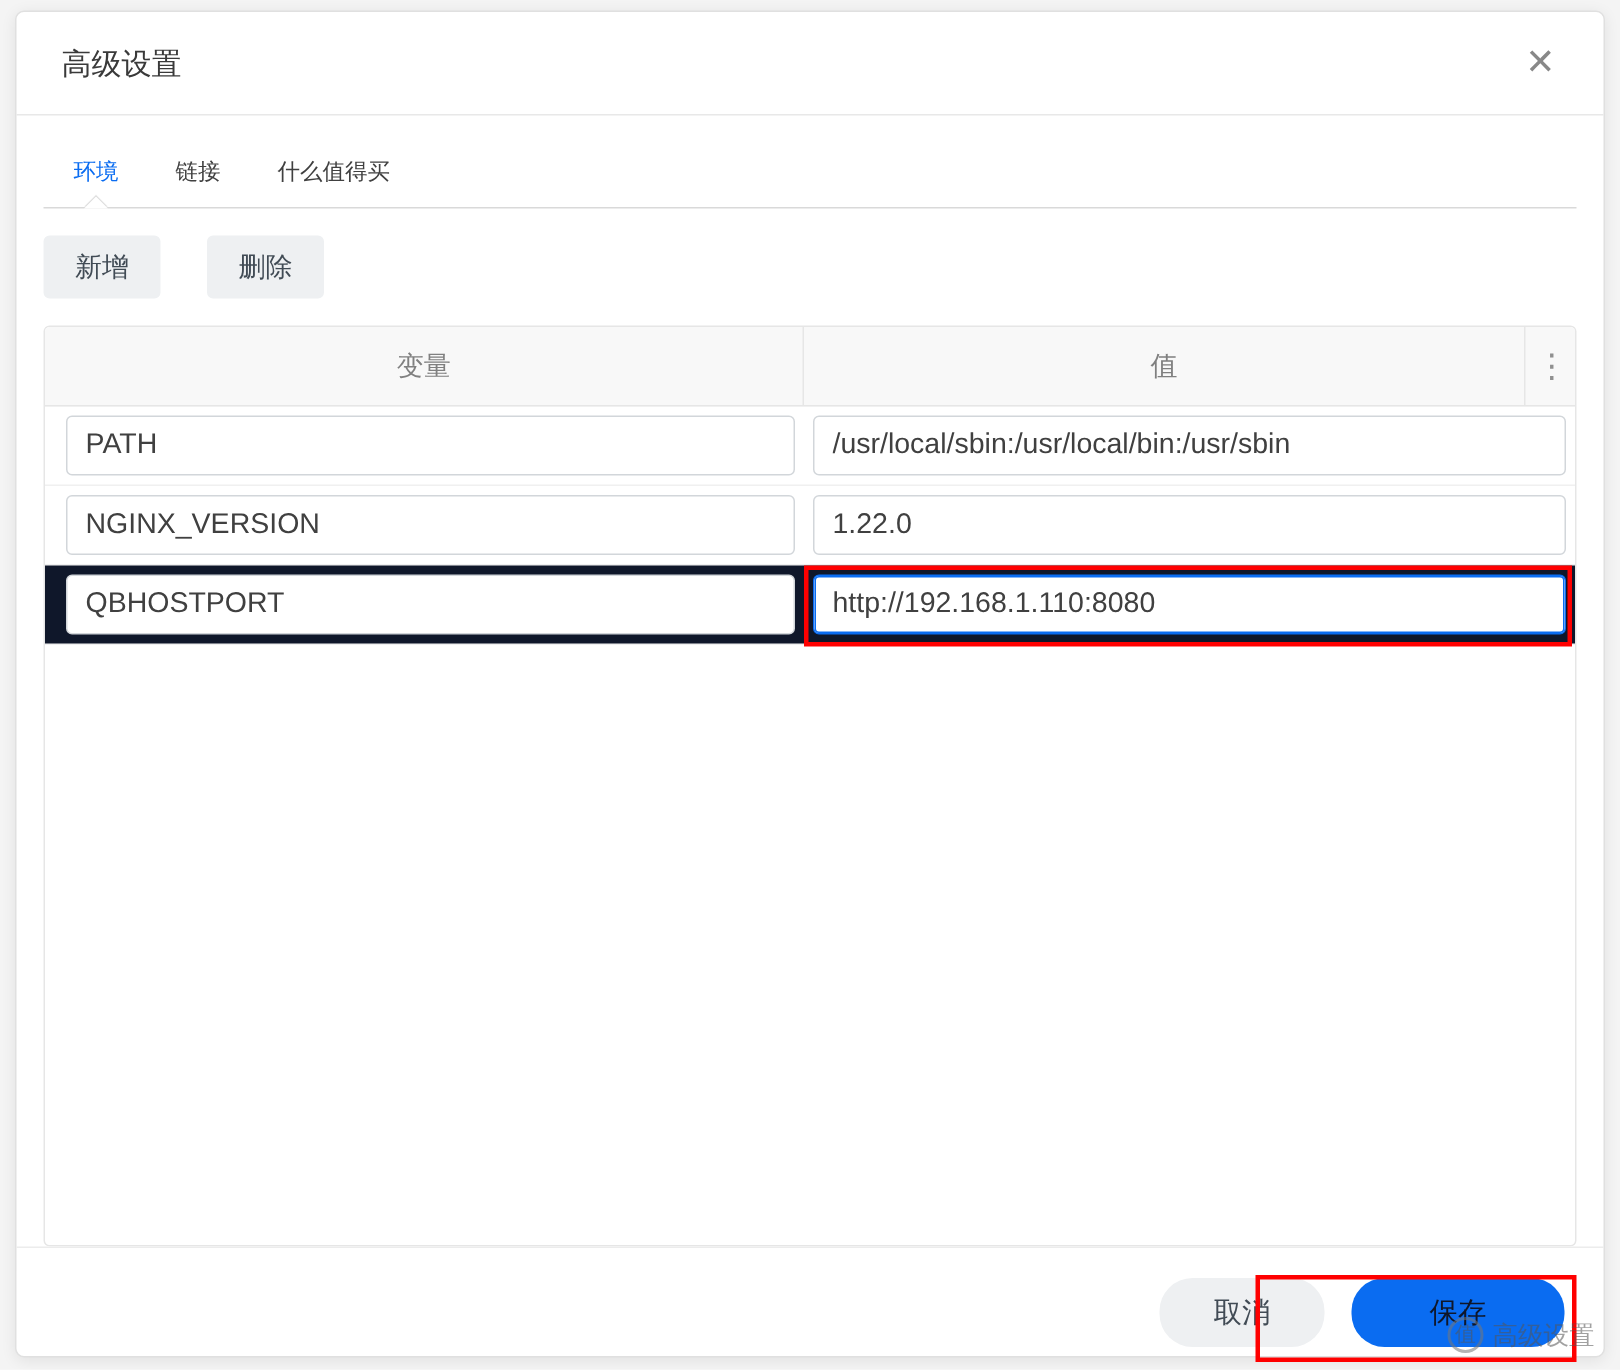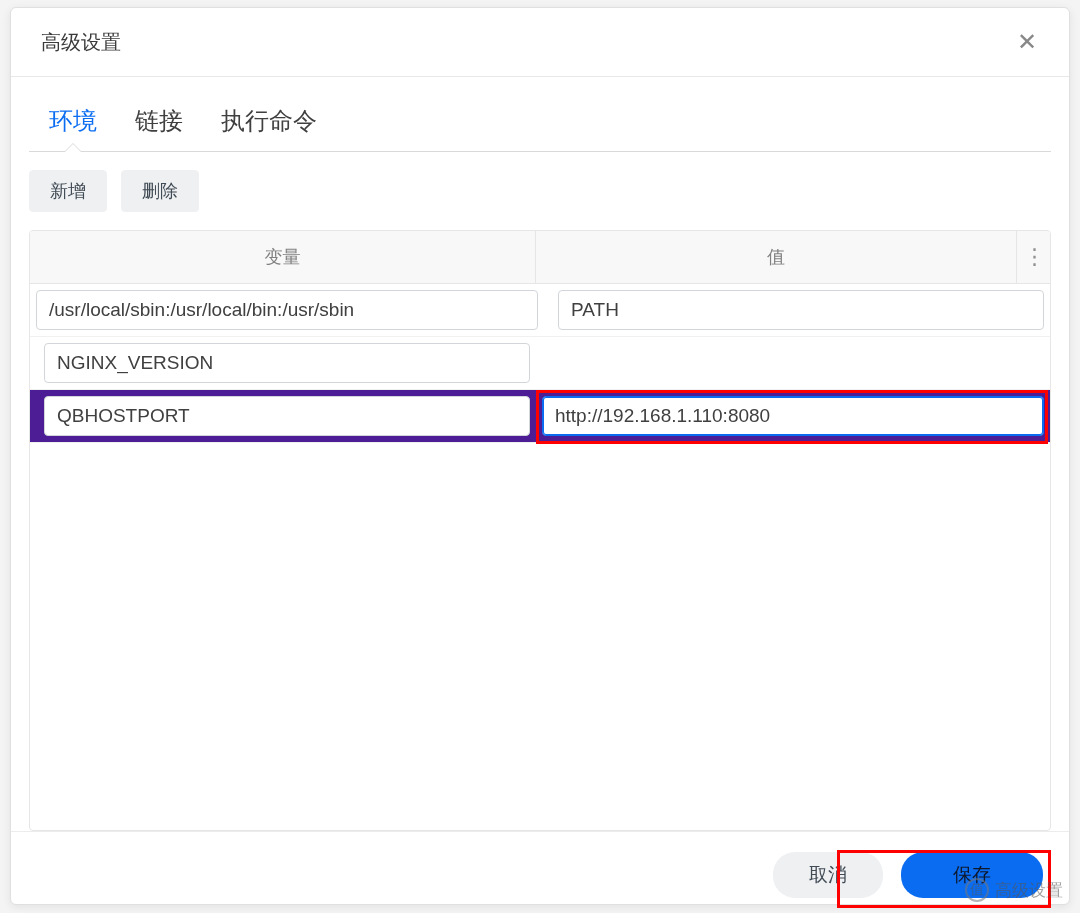--- a/index.html
+++ b/index.html
@@ -3,33 +3,33 @@
 <meta charset="utf-8">
 <style>
   * { box-sizing: border-box; margin: 0; padding: 0; }
   html, body { width: 1080px; height: 913px; font-family: "Microsoft YaHei", "PingFang SC", Arial, sans-serif; background: #f4f4f4; color: #404040; }
   .dialog { width: 1060px; height: 898px; margin: 7px auto; background: #fff; border: 1px solid #e0e0e0; border-radius: 6px; box-shadow: 0 2px 10px rgba(0,0,0,0.08); display: flex; flex-direction: column; position: relative; }
   .dialog-header { display: flex; align-items: center; justify-content: space-between; padding: 18px 24px 18px 30px; border-bottom: 1px solid #e8e8e8; }
   .dialog-title { font-size: 20px; color: #3a3a3a; }
   .close-icon { font-size: 24px; color: #888; cursor: pointer; line-height: 1; padding: 4px 8px; }
   .dialog-body { flex: 1; padding: 0 18px; display: flex; flex-direction: column; overflow: hidden; }
   .tabs { display: flex; gap: 30px; padding: 28px 16px 0 16px; border-bottom: 1px solid #d9d9d9; }
-  .tab { font-size: 24px; color: #404040; padding: 0 4px 14px 4px; cursor: pointer; position: relative; }
+  .tab { font-size: 15px; color: #404040; padding: 0 4px 14px 4px; cursor: pointer; position: relative; }
   .tab.active { color: #0a6cf1; font-weight: 500; }
   .tab.active::after { content: ""; position: absolute; left: 50%; bottom: -1px; transform: translateX(-50%); width: 0; height: 0; border-left: 8px solid transparent; border-right: 8px solid transparent; border-bottom: 8px solid #fff; filter: drop-shadow(0 -1px 0 #d9d9d9); }
-  .toolbar { display: flex; gap: 14px; padding: 18px 0 18px 0; }
+  .toolbar { display: flex; gap: 31px; padding: 18px 0 18px 0; }
   .btn-secondary { background: #eef0f2; border: 1px solid #eef0f2; color: #414b55; font-size: 18px; padding: 8px 20px; border-radius: 4px; cursor: pointer; }
   .grid { border: 1px solid #e6e6e6; border-radius: 4px; flex: 1; overflow: auto; }
   .grid-head { display: flex; background: #f8f8f8; border-bottom: 1px solid #e6e6e6; font-size: 18px; color: #808080; text-align: center; }
   .col-var { flex: 0 0 506px; padding: 14px 16px; border-right: 1px solid #e6e6e6; }
   .col-val { flex: 1; padding: 14px 16px; }
   .col-menu { flex: 0 0 34px; display: flex; align-items: center; justify-content: center; border-left: 1px solid #e6e6e6; color: #909090; font-size: 22px; cursor: pointer; letter-spacing: -2px; }
   .grid-body { }
   .row { display: flex; border-bottom: 1px solid #f0f0f0; align-items: center; padding: 6px 0; }
-  .row.selected { background: #4c1d95; }
+  .row.selected { background: #0f172a; }
   .cell { padding: 0 6px; }
   .cell.var { flex: 0 0 506px; }
   .cell.val { flex: 1; position: relative; }
   .cell input { width: 100%; font-size: 19px; color: #404040; padding: 8px 12px; border: 1px solid #d2d6da; border-radius: 4px; background: #fff; outline: none; font-family: inherit; }
   .cell.var input { margin-left: 8px; width: calc(100% - 8px); }
   .highlight-red { position: absolute; border: 3px solid #ff0000; pointer-events: none; }
   .dialog-footer { display: flex; justify-content: flex-end; gap: 18px; padding: 20px 26px 6px 26px; border-top: 1px solid #ececec; position: relative; }
   .btn-default { background: #eef0f2; color: #414b55; font-size: 19px; padding: 10px 36px; border-radius: 22px; border: none; cursor: pointer; text-align: right; }
   .btn-primary { background: #0a6cf1; color: #0f172a; font-size: 19px; padding: 10px 52px; border-radius: 22px; border: none; cursor: pointer; }
   .watermark { position: absolute; right: 6px; bottom: 2px; display: flex; align-items: center; gap: 6px; opacity: 0.55; font-size: 17px; color: #555; pointer-events: none; }
@@ -43,41 +43,42 @@
   <div class="dialog-header">
     <div class="dialog-title">高级设置</div>
     <div class="close-icon">✕</div>
   </div>
 
   <div class="dialog-body">
 
     <div class="tabs">
       <div class="tab active">环境</div>
       <div class="tab">链接</div>
-      <div class="tab">执行命令</div>
+      <div class="tab">什么值得买</div>
     </div>
 
     <div class="toolbar">
       <button class="btn-secondary">新增</button>
       <button class="btn-secondary">删除</button>
     </div>
 
     <div class="grid">
       <div class="grid-head">
         <div class="col-var">变量</div>
         <div class="col-val">值</div>
         <div class="col-menu">⋮</div>
       </div>
       <div class="grid-body" id="grid-body">
           <div class="row">
+            <div class="cell var"><input value="PATH" style=""></div>
             <div class="cell val"><input value="/usr/local/sbin:/usr/local/bin:/usr/sbin" style=""></div>
-            <div class="cell var"><input value="PATH" style=""></div>
           </div>
           <div class="row">
             <div class="cell var"><input value="NGINX_VERSION" style=""></div>
+            <div class="cell val"><input value="1.22.0" style=""></div>
           </div>
           <div class="row selected">
             <div class="cell var"><input value="QBHOSTPORT" style=""></div>
             <div class="cell val"><div class="highlight-red" style="inset: -6px 2px -8px 0px;"></div><input value="http://192.168.1.110:8080" style="border-color: rgb(10, 108, 241); box-shadow: rgb(10, 108, 241) 0px 0px 0px 1px inset;"></div>
           </div>
         </div>
     </div>
 
   </div>
 

